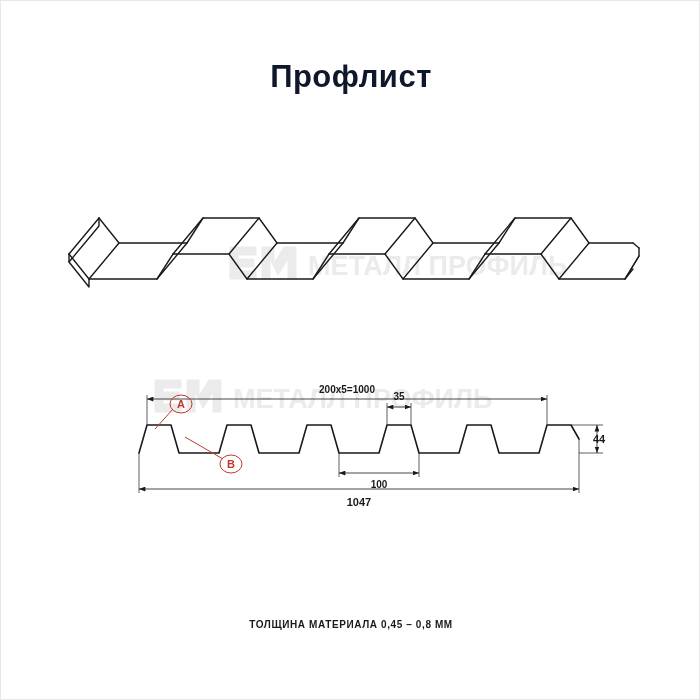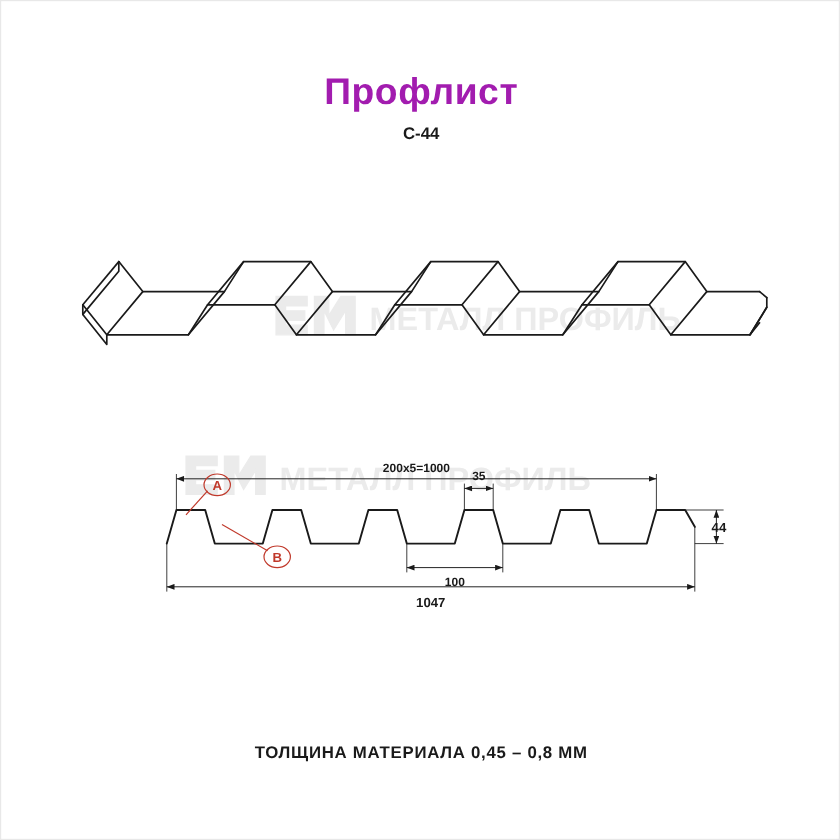--- a/index.html
+++ b/index.html
@@ -25,39 +25,39 @@
   }
   .title {
     position: absolute;
     top: 58px;
     left: 0;
     width: 700px;
     text-align: center;
     font-size: 31px;
     font-weight: bold;
     letter-spacing: 0.5px;
-    color: #a21caf;
+    color: #0f172a;
   }
   .subtitle {
     position: absolute;
     top: 102px;
     left: 0;
     width: 700px;
     text-align: center;
     font-size: 14px;
     font-weight: bold;
     color: #1a1a1a;
   }
   .footer-note {
     position: absolute;
     top: 618px;
     left: 0;
     width: 700px;
     text-align: center;
-    font-size: 14px;
+    font-size: 10px;
     font-weight: bold;
     letter-spacing: 0.6px;
     color: #1a1a1a;
   }
   .iso-wrap {
     position: absolute;
     left: 60px;
     top: 175px;
     width: 580px;
     height: 125px;
@@ -81,21 +81,20 @@
   .lbl {
     font-family: "Liberation Sans", sans-serif;
   }
 </style>
 </head>
 <body>
 
 <div class="page">
 
   <div class="title">Профлист</div>
-  <div class="subtitle">С-44</div>
 
   <div class="wm wm1">
     <svg width="320" height="70" viewBox="0 0 320 70">
       <g fill="#ebebeb" stroke="#ebebeb">
         <path d="M4 46 L4 14 L30 14 L30 22 L12 22 L12 26 L28 26 L28 34 L12 34 L12 38 L30 38 L30 46 Z" stroke-width="1"></path>
         <path d="M36 46 L36 14 L48 14 L48 30 L58 14 L70 14 L70 46 L62 46 L62 26 L52 42 L44 26 L44 46 Z" stroke-width="1"></path>
       </g>
       <text x="82" y="42" class="lbl" font-size="27" font-weight="bold" fill="#ebebeb">МЕТАЛЛ ПРОФИЛЬ</text>
     </svg>
   </div>

